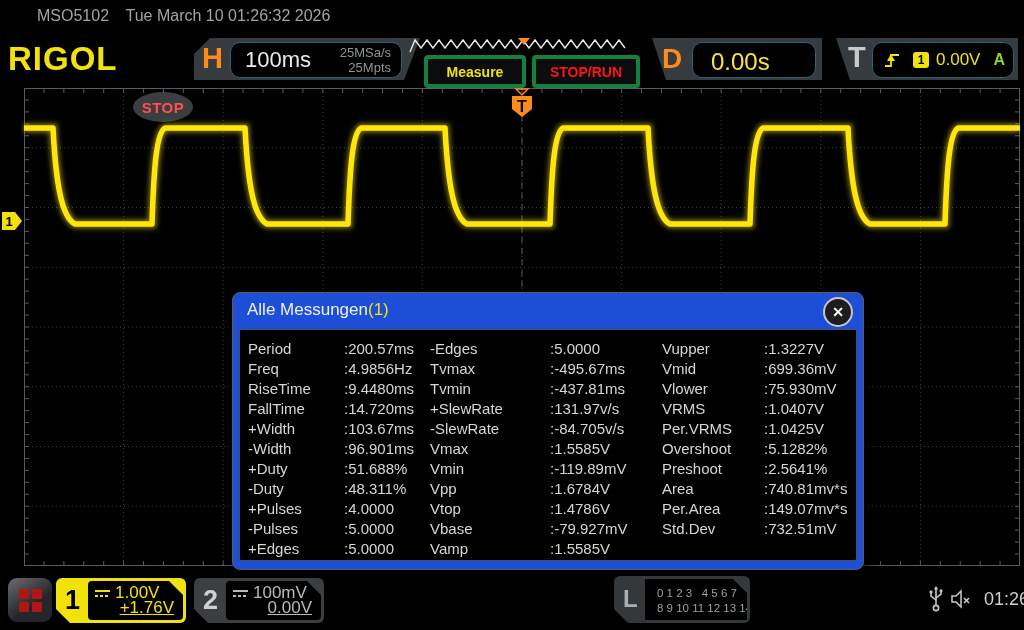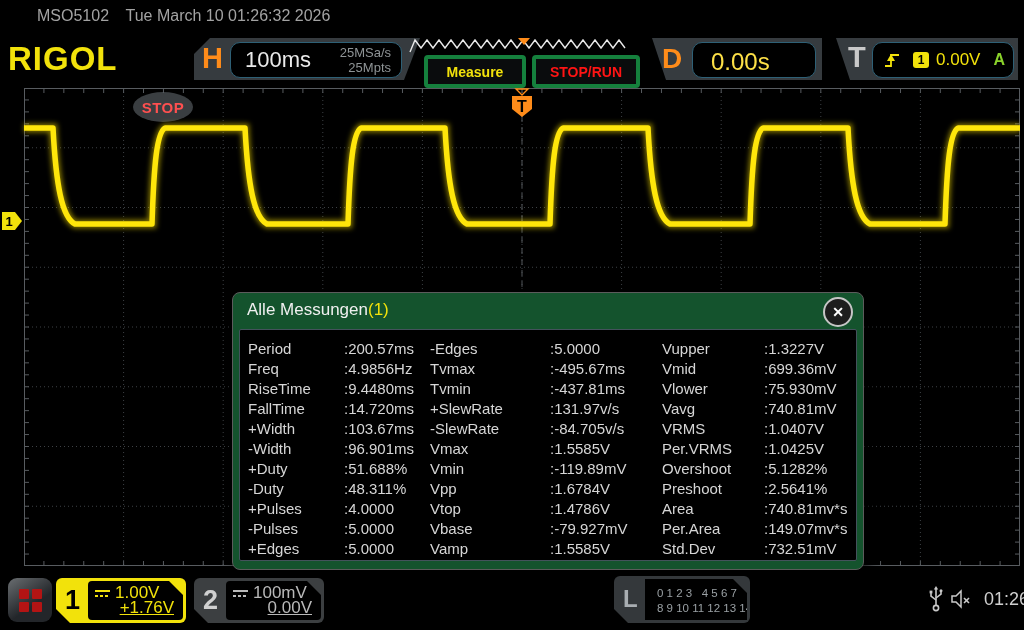--- a/index.html
+++ b/index.html
@@ -44,21 +44,21 @@
   #trig-mode{margin-left:auto;margin-right:8px;color:#8ad22b;font-size:16px;font-weight:700;}
 
   
   #scope-svg{left:0;top:88px;}
   .gdot{stroke:#3d4145;stroke-width:1;stroke-dasharray:1 3;}
   .gborder{stroke:#585c60;fill:none;stroke-width:1;}
   .gtick{stroke:#585c60;stroke-width:1;}
   .tline{stroke:#53575a;stroke-width:1;stroke-dasharray:6 5;}
 
   
-  #popup{left:232px;top:292px;width:630px;height:276px;background:#14532d;border:1px solid#5c5c5c;
+  #popup{left:232px;top:292px;width:630px;height:276px;background:#1d4ed8;border:1px solid#5c5c5c;
     border-radius:8px;box-shadow:4px 6px 16px rgba(0,0,0,.85);}
   #popup-title{left:14px;top:7px;font-size:17px;color:#f0f0f0;}
   #popup-count{color:#f2e20b;}
   #popup-close{right:10px;top:4px;width:26px;height:26px;border:2px solid #c6c6c6;border-radius:50%;
     background:#1d1d1d;color:#fff;font-size:14px;font-weight:700;display:flex;align-items:center;justify-content:center;}
   #popup-body{left:6px;right:6px;top:36px;bottom:8px;background:#000;border:1px solid #44525c;border-radius:2px;
     display:flex;padding-top:9px;}
   .meas-col{display:flex;flex-direction:column;}
   .meas-col:nth-child(1){width:182px;padding-left:8px;}
   .meas-col:nth-child(2){width:232px;}
@@ -474,24 +474,20 @@
           </div>
           <div class="meas-row">
             <span class="m-label">Vmid</span>
             <span class="m-value">:699.36mV</span>
           </div>
           <div class="meas-row">
             <span class="m-label">Vlower</span>
             <span class="m-value">:75.930mV</span>
           </div>
           <div class="meas-row">
-            <span class="m-label">Vavg</span>
-            <span class="m-value">:740.81mV</span>
-          </div>
-          <div class="meas-row">
             <span class="m-label">VRMS</span>
             <span class="m-value">:1.0407V</span>
           </div>
           <div class="meas-row">
             <span class="m-label">Per.VRMS</span>
             <span class="m-value">:1.0425V</span>
           </div>
           <div class="meas-row">
             <span class="m-label">Overshoot</span>
             <span class="m-value">:5.1282%</span>

